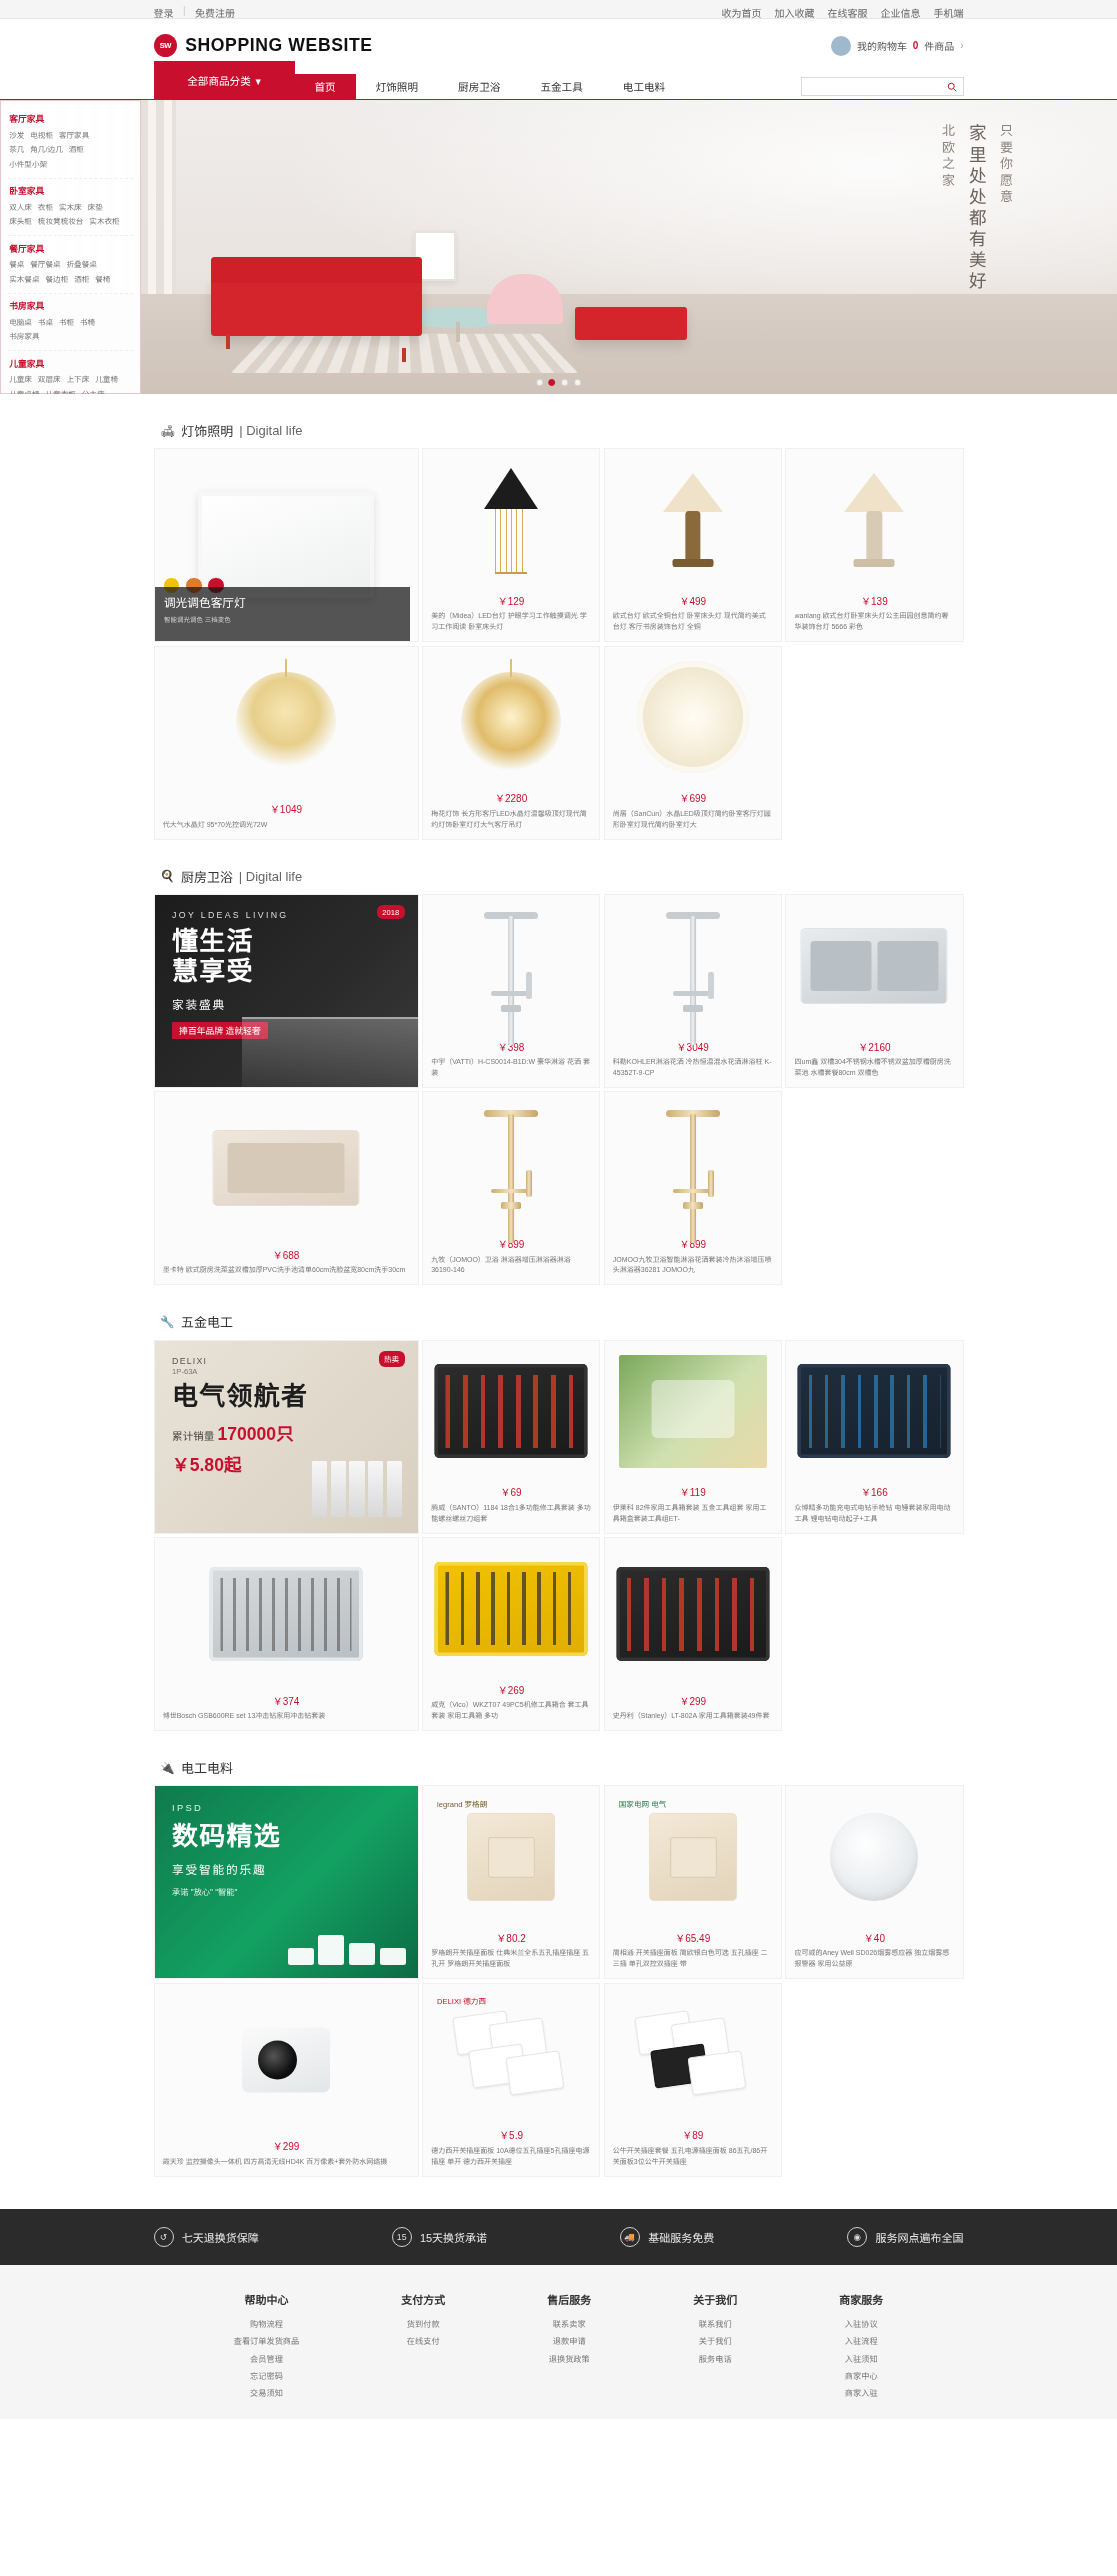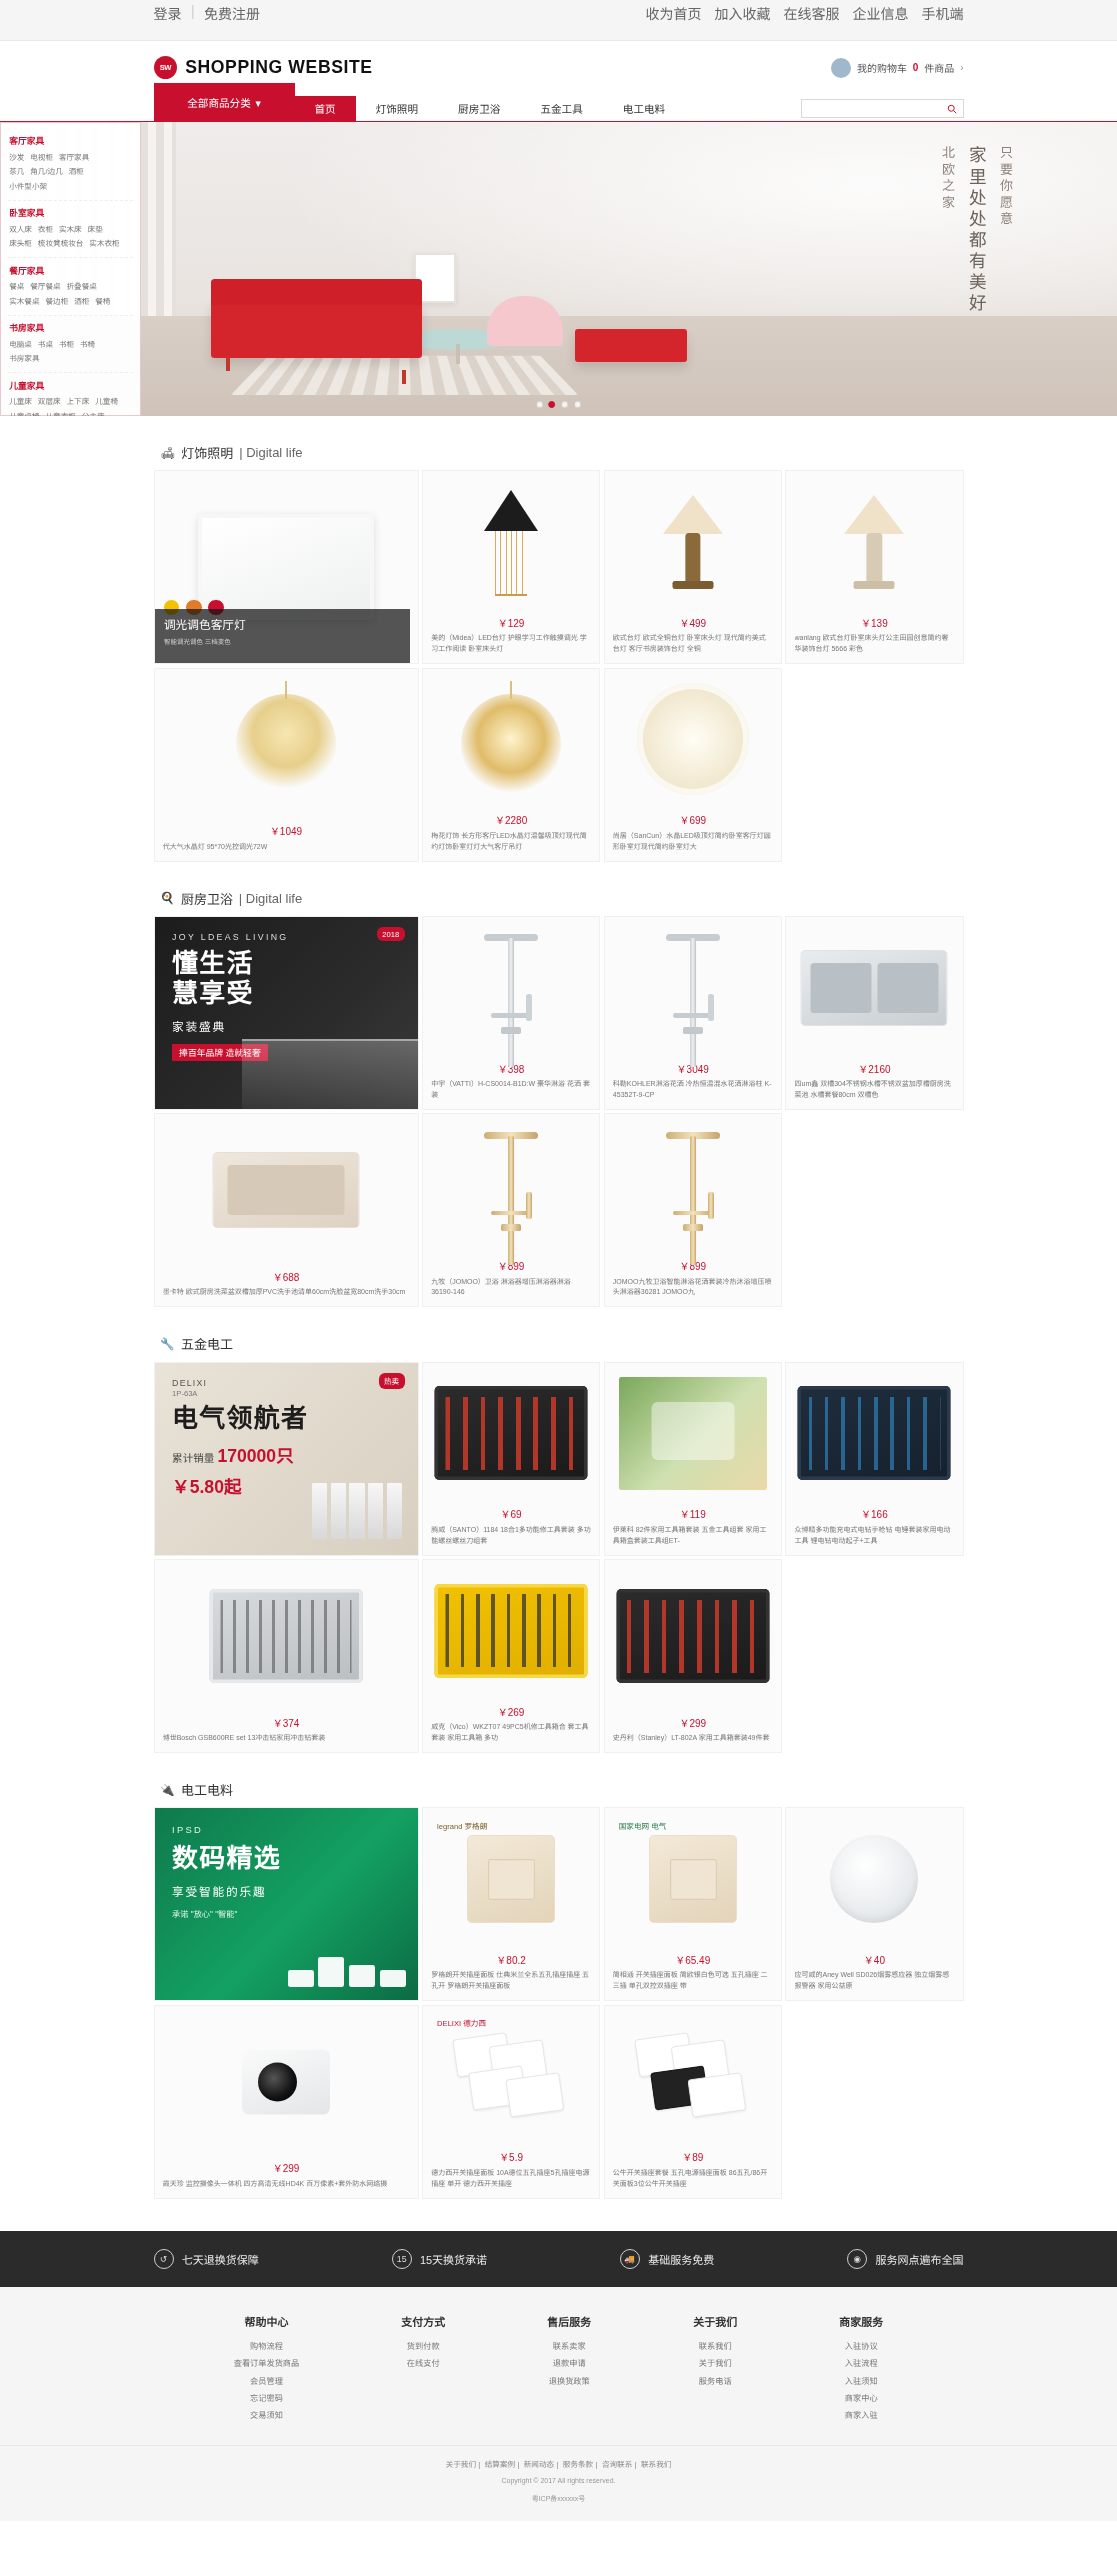--- a/index.html
+++ b/index.html
@@ -9,24 +9,24 @@
     background: #ffffff;
     width: 1117px;
     color: #333;
     -webkit-font-smoothing: antialiased;
   }
   .page { width: 1117px; margin: 0 auto; background:#fff; }
   .wrap { width: 810px; margin: 0 auto; position: relative; }
 
   
   .topbar {
-    height: 41px;
+    height: 19px;
     background: #f5f5f5;
     border-bottom: 0.6px solid #e8e8e8;
-    font-size: 14px;
+    font-size: 10px;
     color: #666;
   }
   .topbar .wrap { display: flex; align-items: center; height: 25px; }
   .topbar-left { display:flex; gap: 9.4px; }
   .topbar-right { margin-left: auto; display:flex; gap: 13px; }
   .topbar a { color: #666; text-decoration: none; cursor: pointer; }
   .tb-sep { color: #ccc; }
 
   
   .header { height: 53px; background:#fff; }
@@ -1035,28 +1035,16 @@
       </div>
       <div class="fcol">
         <h4>商家服务</h4>
         <a>入驻协议</a>
         <a>入驻流程</a>
         <a>入驻须知</a>
         <a>商家中心</a>
         <a>商家入驻</a>
       </div>
     </div>
-    <div class="fbottom">
-      <div class="links">
-        <span>关于我们</span>|
-        <span>结算案例</span>|
-        <span>新闻动态</span>|
-        <span>服务条款</span>|
-        <span>咨询联系</span>|
-        <span>联系我们</span>
-      </div>
-      <div class="cp">Copyright © 2017  All rights reserved.</div>
-      <div class="cp">粤ICP备xxxxxx号</div>
-    </div>
   </div>
 
 </div>
 
 
 </body></html>

